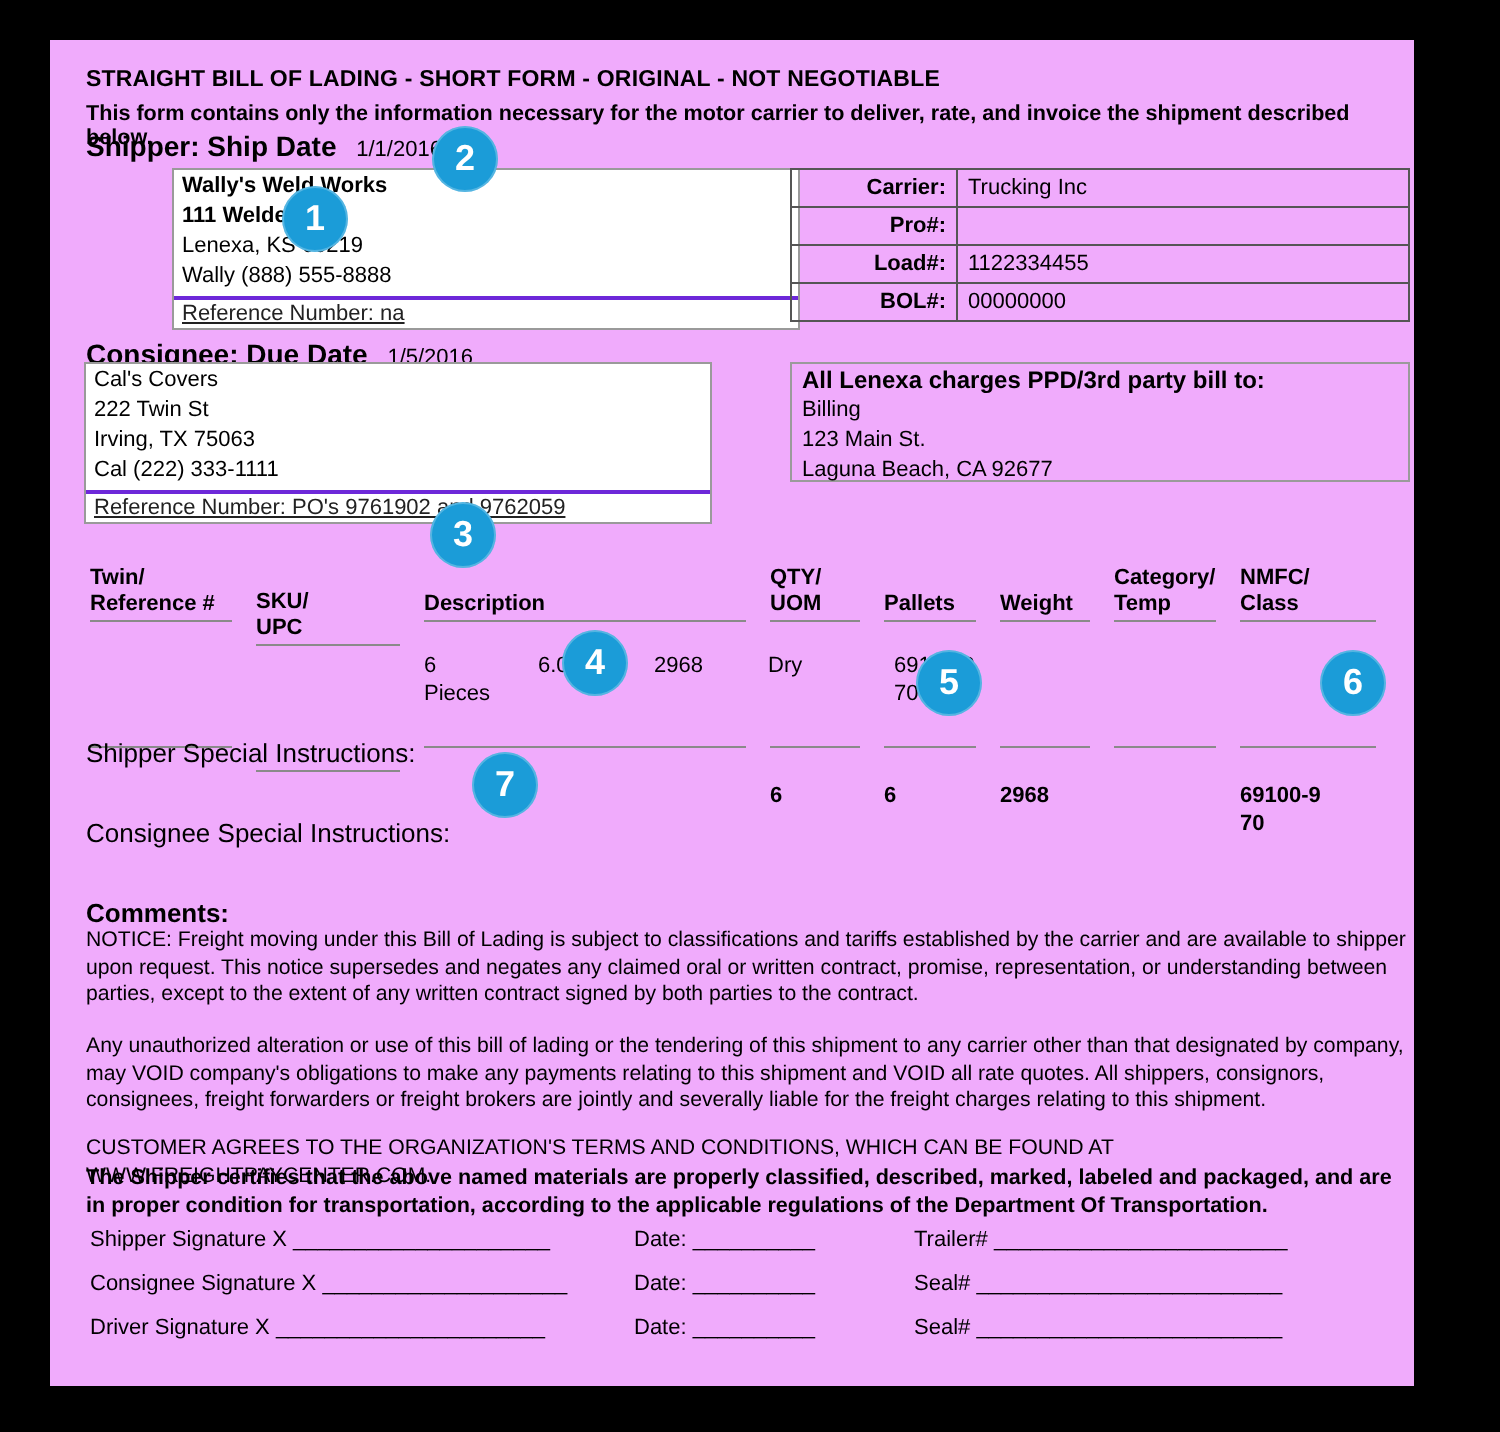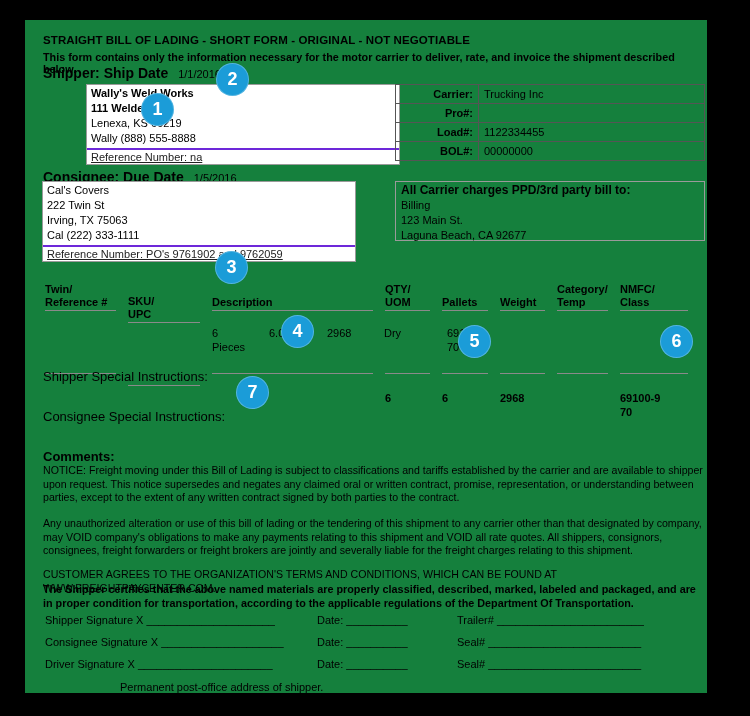--- a/index.html
+++ b/index.html
@@ -1,18 +1,18 @@
 <!DOCTYPE html>
 <html><head>
 <meta charset="utf-8">
 <style>
   html,body{margin:0;padding:0;}
   body{width:750px;height:716px;background:#000;font-family:"Liberation Sans",sans-serif;color:#000;}
   .page{position:relative;width:750px;height:716px;background:#000;overflow:hidden;}
-  .doc{position:absolute;left:25px;top:20px;width:682px;height:673px;background:#15803d;}
+  .doc{position:absolute;left:25px;top:20px;width:682px;height:673px;background:#f0abfc;}
   .b{font-weight:bold;}
 
   .title{position:absolute;left:18px;top:14px;font-size:11.5px;font-weight:bold;letter-spacing:.1px;}
   .subtitle{position:absolute;left:18px;top:31px;font-size:10.8px;font-weight:bold;}
 
   .sec-head{position:absolute;left:18px;font-size:14px;font-weight:bold;}
   .sec-head .val{font-size:11px;font-weight:normal;margin-left:6px;}
   .shipper-head{top:45px;}
   .consignee-head{top:149px;}
 
@@ -130,21 +130,21 @@
       <div class="addr">
         <div>Cal's Covers</div>
         <div>222 Twin St</div>
         <div>Irving, TX 75063</div>
         <div>Cal (222) 333-1111</div>
       </div>
       <div class="refrow">Reference Number: PO's 9761902 and 9762059</div>
     </div>
 
     <div class="fbox">
-      <div class="fhead">All Carrier charges PPD/3rd party bill to:</div>
+      <div class="fhead">All Lenexa charges PPD/3rd party bill to:</div>
       <div>Billing</div>
       <div>123 Main St.</div>
       <div>Laguna Beach, CA 92677</div>
     </div>
 
     <div class="items">
       <div class="irow header">
         <div class="cell c0">
             <div class="cin">
               <span>Twin/</span>
@@ -311,21 +311,20 @@
       <div class="sigrow">
         <span class="sig-left"><span>Consignee Signature X</span> <span>____________________</span></span>
         <span class="sig-date"><span>Date:</span> <span>__________</span></span>
         <span class="sig-right"><span>Seal#</span> <span>_________________________</span></span>
       </div>
       <div class="sigrow">
         <span class="sig-left"><span>Driver Signature X</span> <span>______________________</span></span>
         <span class="sig-date"><span>Date:</span> <span>__________</span></span>
         <span class="sig-right"><span>Seal#</span> <span>_________________________</span></span>
       </div>
-      <div class="sig-foot">Permanent post-office address of shipper.</div>
     </div>
 
   </div>
 
   <div class="callout co1">1</div>
   <div class="callout co2">2</div>
   <div class="callout co3">3</div>
   <div class="callout co4">4</div>
   <div class="callout co5">5</div>
   <div class="callout co6">6</div>

